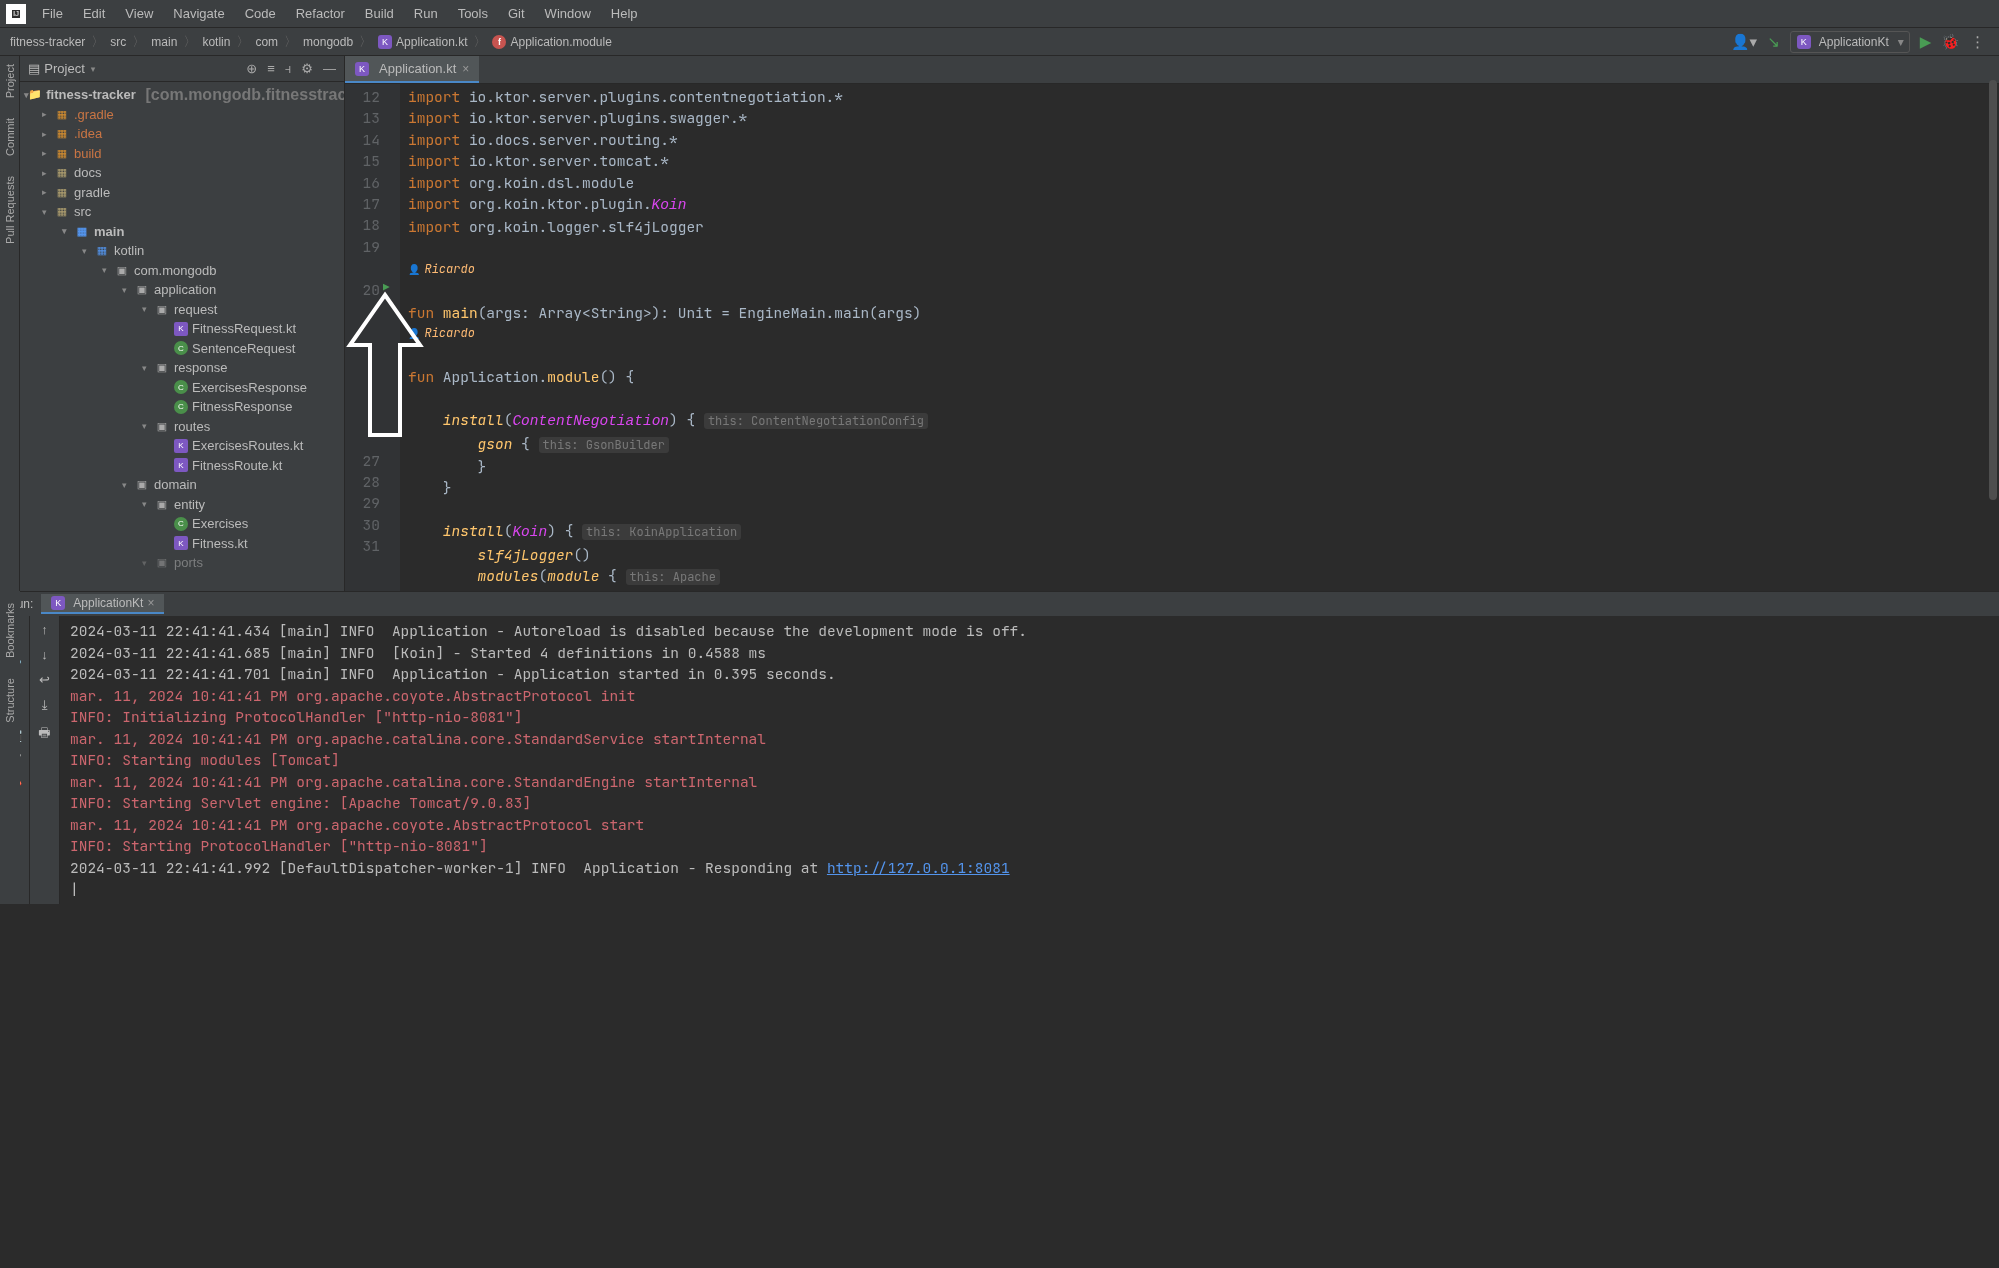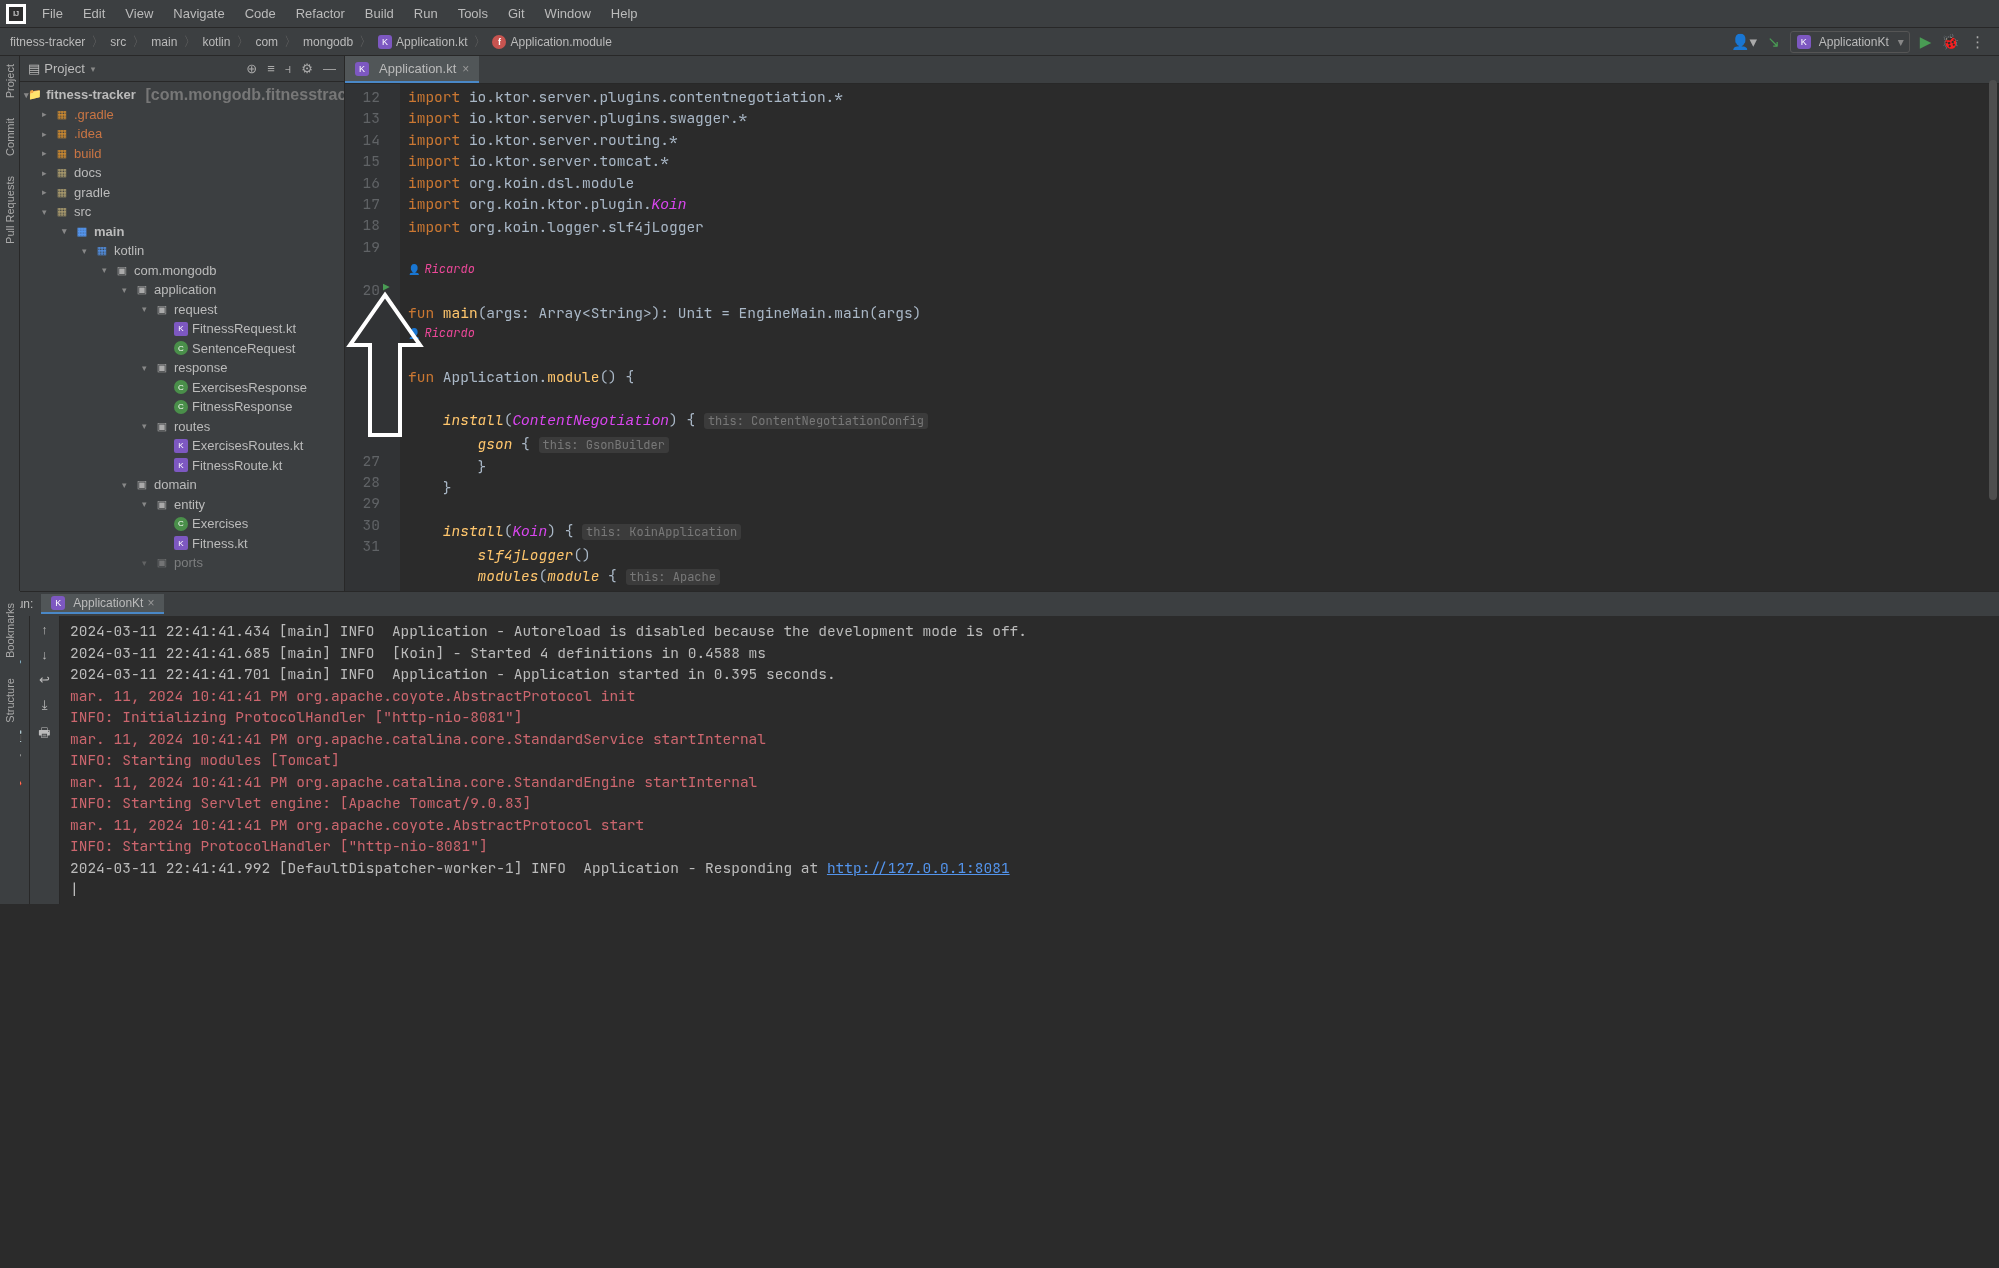--- a/index.html
+++ b/index.html
@@ -16,21 +16,21 @@
 .titlebar {
   height: 28px;
   background: #3c3f41;
   display: flex;
   align-items: center;
   border-bottom: 1px solid #282828;
 }
 .ij-logo {
   width: 20px; height: 20px; margin: 0 6px;
   background: #2d2d2d;
-  border: 3px solid #ffffff;
+  border: 6px solid #ffffff;
   display: inline-flex;
   align-items: center; justify-content: center;
   font-size: 8px; color: #fff;
 }
 .menu-item {
   padding: 4px 10px;
   color: #bbbbbb;
   cursor: pointer;
 }
 .titlebar-title {
@@ -222,21 +222,21 @@
 .str { color: #6a8759; }
 .ann { color: #d946ef; font-style: italic; font-family: Liberation Mono, monospace; }
 .hint {
   color: #787878;
   background: #3b3b3b;
   padding: 0 4px;
   border-radius: 3px;
   font-size: 12px;
 }
 .author {
-  color: #ec4899;
+  color: #fdba74;
   font-size: 12px;
   font-style: italic;
   display: flex;
   align-items: center;
   gap: 4px;
 }
 .author::before { content: "👤"; font-size: 10px; font-style: normal; }
 .run-panel {
   border-top: 1px solid #282828;
   background: #2b2b2b;
@@ -556,21 +556,21 @@
           <div class="ln">&nbsp;</div>
           <div class="ln">&nbsp;</div>
         <div class="ln">27</div>
         <div class="ln">28</div>
           <div class="ln">29</div>
           <div class="ln">30</div>
           <div class="ln">31</div>
       </div>
       <div class="code"><span class="kw">import</span><span> io.ktor.server.plugins.contentnegotiation.*</span>
 <span class="kw">import</span><span> io.ktor.server.plugins.swagger.*</span>
-<span class="kw">import</span><span> io.ktor.server.routing.*</span>
+<span class="kw">import</span><span> io.docs.server.routing.*</span>
 <span class="kw">import</span><span> io.ktor.server.tomcat.*</span>
 <span class="kw">import</span><span> org.koin.dsl.module</span>
 <span class="kw">import</span><span> org.koin.ktor.plugin.</span><span class="ann">Koin</span>
 <span class="kw">import</span><span> org.koin.logger.slf4jLogger</span>
 
 <span class="author"><span>Ricardo</span></span>
 <span class="kw">fun</span> <span class="fn">main</span>(args: Array&lt;String&gt;): Unit = EngineMain.main(args)
 <span class="author"><span>Ricardo</span></span>
 <span class="kw">fun</span> Application.<span class="fn">module</span>() {
 

